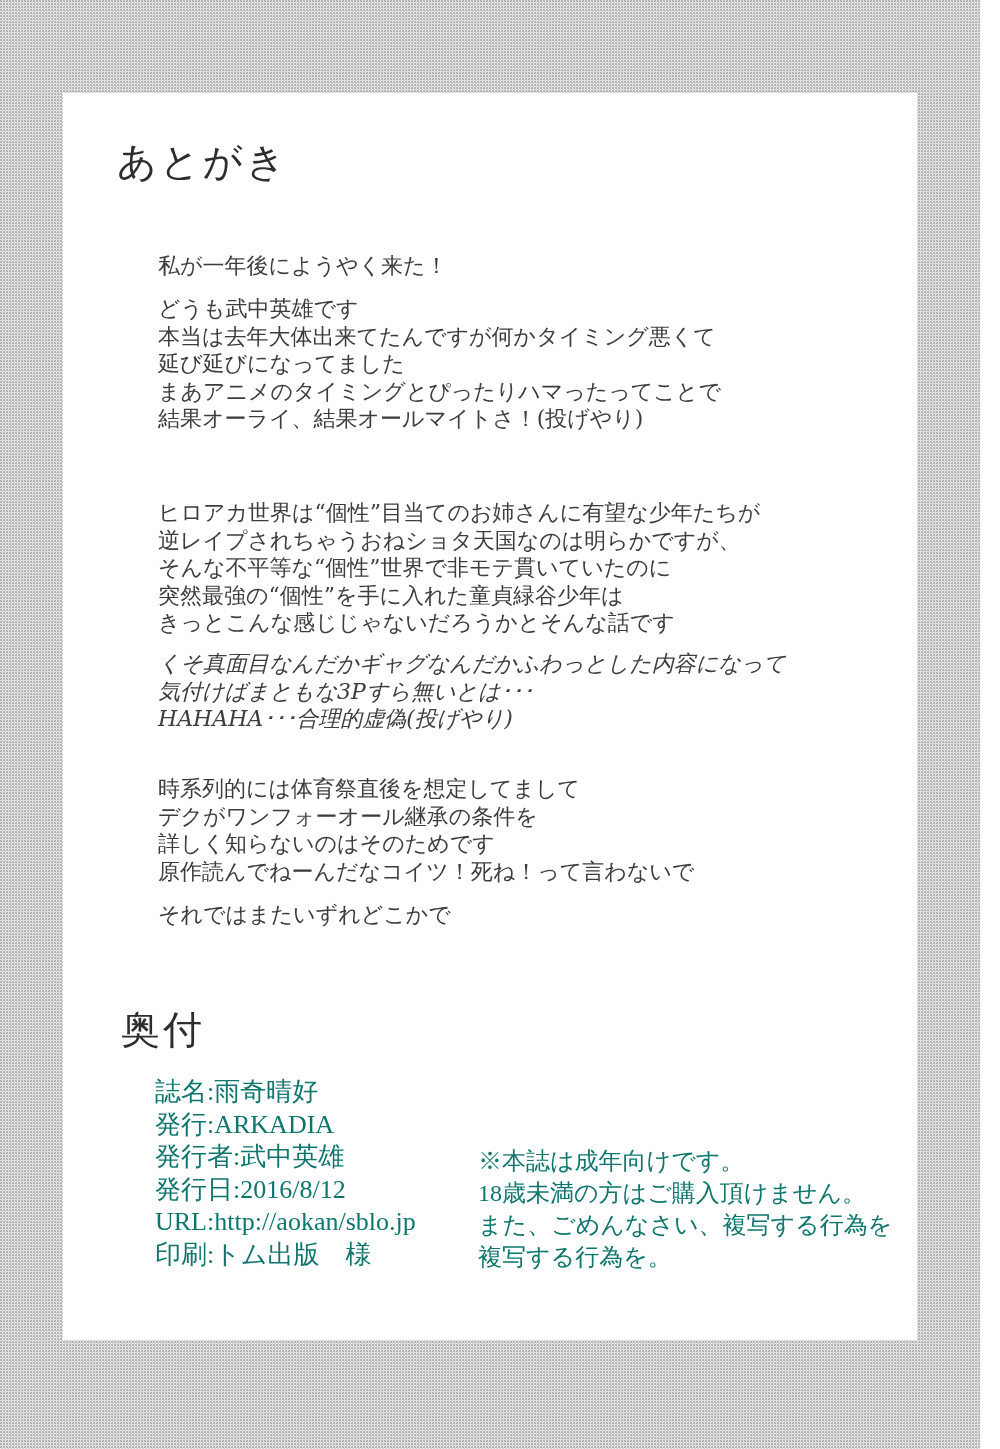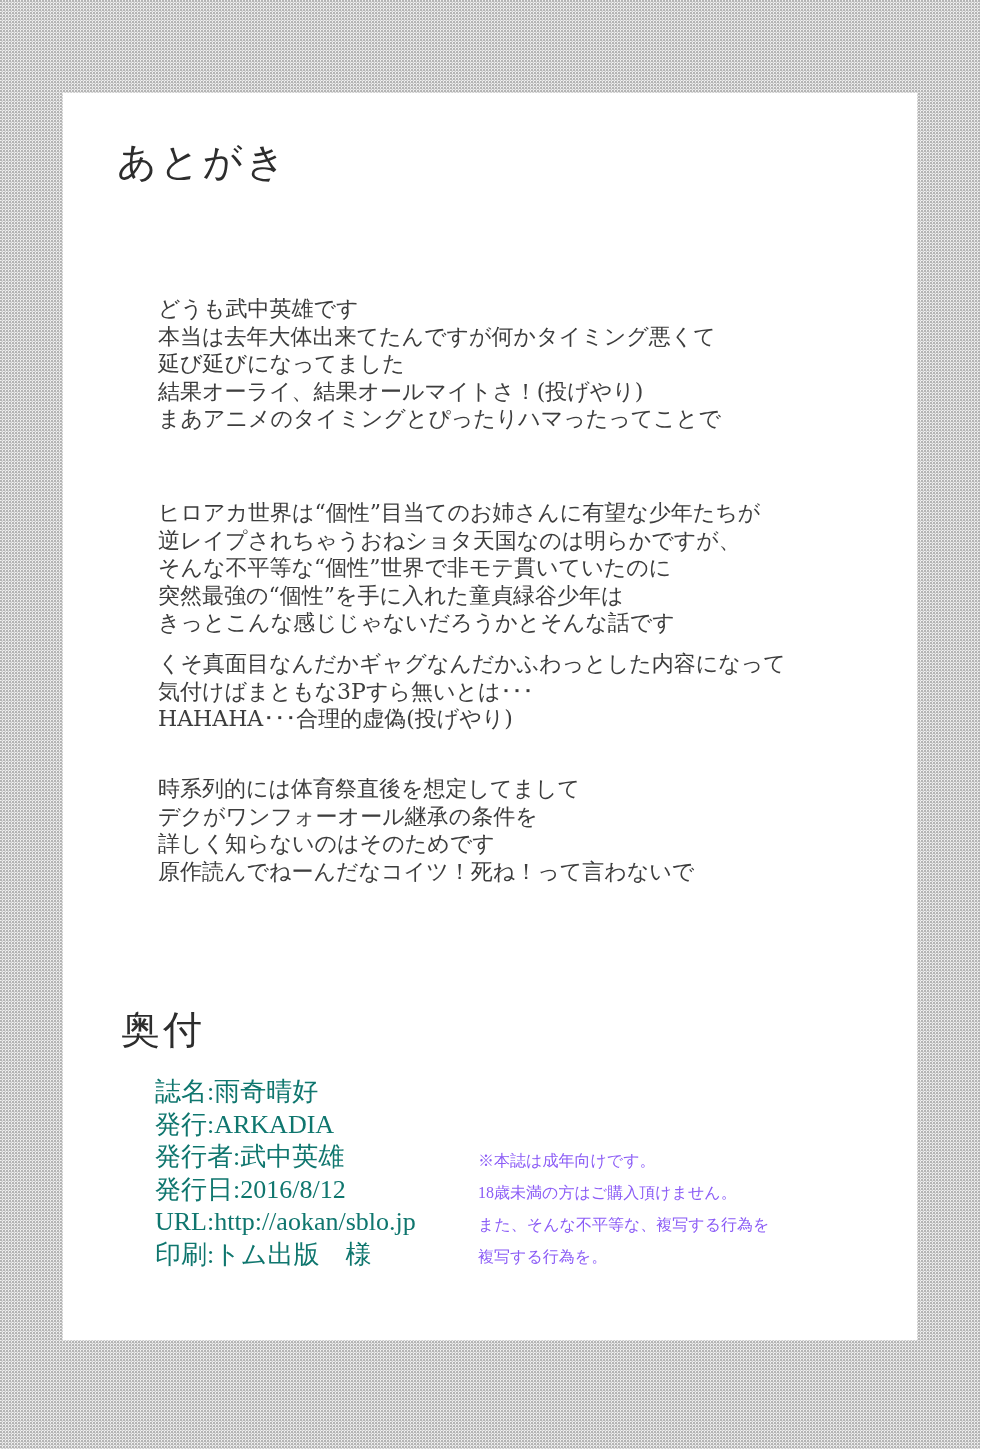--- a/index.html
+++ b/index.html
@@ -42,60 +42,63 @@
     left: 95px;
     font-family: "DejaVu Serif", "Liberation Serif", serif;
     font-size: 22px;
     line-height: 27.5px;
     color: #3d3d3d;
     white-space: nowrap;
   }
   .p1 { top: 159px; }
   .p2 { top: 202px; }
   .p3 { top: 406px; }
-  .p4 { top: 557px; }
+  .p4 { top: 557px; font-style: italic; }
   .p5 { top: 682px; }
   .p6 { top: 808px; }
   .colophon-entries {
     position: absolute;
     left: 92px;
     top: 983px;
     font-family: "Liberation Serif", "DejaVu Serif", serif;
     font-size: 26px;
     line-height: 32.5px;
     color: #0f766e;
     white-space: nowrap;
   }
   .notice {
     position: absolute;
     left: 415px;
     top: 1052px;
     font-family: "Liberation Serif", "DejaVu Serif", serif;
-    font-size: 16px;
+    font-size: 24px;
     line-height: 32px;
-    color: #8b5cf6;
+    color: #0f766e;
     white-space: nowrap;
   }
   .line { display: block; }
 </style>
 </head>
 <body>
 
 <div class="screen">
   <div class="paper">
 
     <div class="section-title afterword-title">あとがき</div>
 
+    <div class="para p1">
+      <span class="line">私が一年後にようやく来た！</span>
+    </div>
 
     <div class="para p2">
       <span class="line">どうも武中英雄です</span>
       <span class="line">本当は去年大体出来てたんですが何かタイミング悪くて</span>
       <span class="line">延び延びになってました</span>
+      <span class="line">まあアニメのタイミングとぴったりハマったってことで</span>
       <span class="line">結果オーライ、結果オールマイトさ！(投げやり)</span>
-      <span class="line">まあアニメのタイミングとぴったりハマったってことで</span>
     </div>
 
     <div class="para p3">
       <span class="line">ヒロアカ世界は“個性”目当てのお姉さんに有望な少年たちが</span>
       <span class="line">逆レイプされちゃうおねショタ天国なのは明らかですが、</span>
       <span class="line">そんな不平等な“個性”世界で非モテ貫いていたのに</span>
       <span class="line">突然最強の“個性”を手に入れた童貞緑谷少年は</span>
       <span class="line">きっとこんな感じじゃないだろうかとそんな話です</span>
     </div>
 
@@ -105,33 +108,36 @@
       <span class="line">HAHAHA･･･合理的虚偽(投げやり)</span>
     </div>
 
     <div class="para p5">
       <span class="line">時系列的には体育祭直後を想定してまして</span>
       <span class="line">デクがワンフォーオール継承の条件を</span>
       <span class="line">詳しく知らないのはそのためです</span>
       <span class="line">原作読んでねーんだなコイツ！死ね！って言わないで</span>
     </div>
 
+    <div class="para p6">
+      <span class="line">それではまたいずれどこかで</span>
+    </div>
 
     <div class="section-title colophon-title">奥付</div>
 
     <div class="colophon-entries">
       <span class="line">誌名:雨奇晴好</span>
       <span class="line">発行:ARKADIA</span>
       <span class="line">発行者:武中英雄</span>
       <span class="line">発行日:2016/8/12</span>
       <span class="line">URL:http://aokan/sblo.jp</span>
       <span class="line">印刷:トム出版　様</span>
     </div>
 
     <div class="notice">
       <span class="line">※本誌は成年向けです。</span>
       <span class="line">18歳未満の方はご購入頂けません。</span>
-      <span class="line">また、そんな不平等な、複写する行為を</span>
+      <span class="line">また、ごめんなさい、複写する行為を</span>
       <span class="line">複写する行為を。</span>
     </div>
 
   </div>
 </div>
 
 </body></html>

